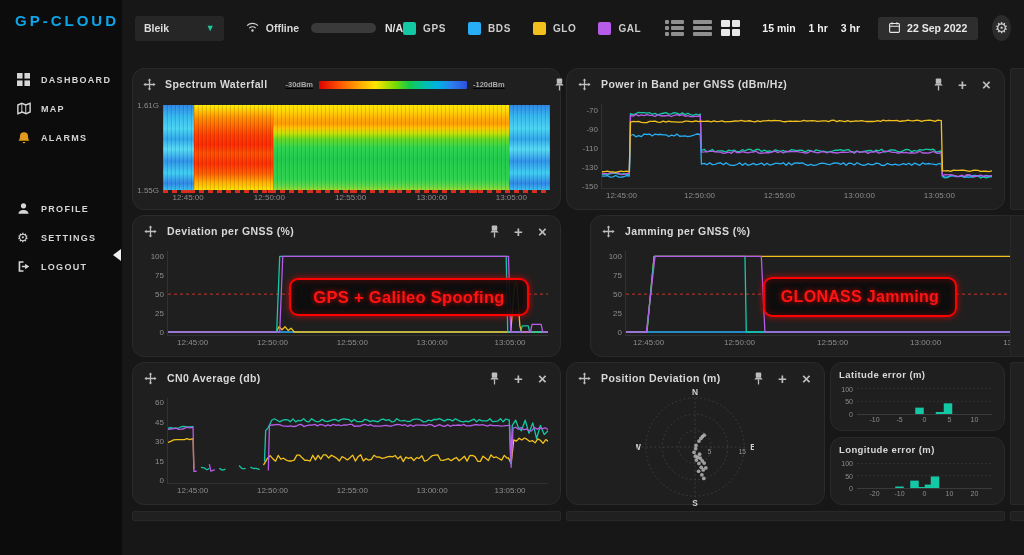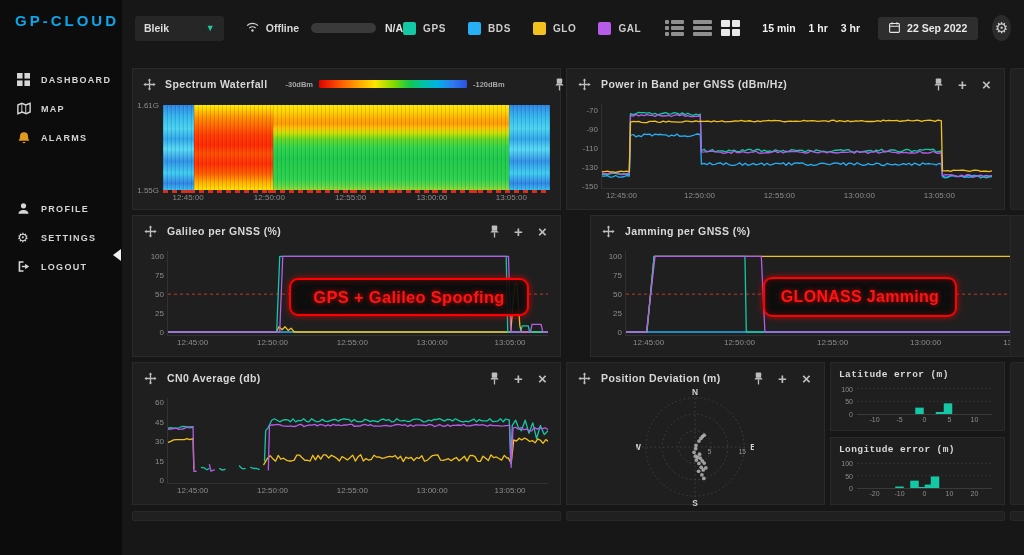--- a/index.html
+++ b/index.html
@@ -41,27 +41,27 @@
   .ranges{display:flex;align-items:center;gap:13px;margin-left:22px;color:#f0f0f0;
     font-size:10.5px;font-weight:bold;white-space:nowrap;}
   .ranges span{cursor:pointer;}
   .datebtn{margin-left:18px;height:23px;background:#2e2e2e;border-radius:3px;display:flex;align-items:center;
     gap:7px;padding:0 11px;color:#e8e8e8;font-size:10.5px;font-weight:bold;cursor:pointer;white-space:nowrap;}
   .gearbtn{margin-left:14px;margin-right:13px;width:26px;height:26px;border-radius:50%;background:#2b2b2b;
     color:#cfcfcf;display:flex;align-items:center;justify-content:center;font-size:15px;cursor:pointer;
     font-family:"DejaVu Sans",sans-serif;}
 
   
-  .panel{position:absolute;background:#1f1f1f;border:1px solid #2a2a2a;border-radius:0;}
+  .panel{position:absolute;background:#1f1f1f;border:1px solid #2a2a2a;border-radius:12px;}
   .phead{height:30px;display:flex;align-items:center;padding:0 10px;gap:9px;}
   .ptitle{color:#d8d8d8;font-size:10.5px;font-weight:bold;letter-spacing:.4px;white-space:nowrap;}
   .phead .spacer{flex:1;}
   .hic{width:15px;height:15px;display:flex;align-items:center;justify-content:center;color:#bdbdbd;cursor:pointer;}
   .hic.txt{font-size:15px;line-height:15px;font-weight:bold;}
-  .cbar{display:flex;align-items:center;gap:6px;margin-right:40px;}
+  .cbar{display:flex;align-items:flex-end;gap:6px;margin-right:40px;text-decoration:underline;}
   .cbar .lbl{color:#a8a8a8;font-size:7.5px;font-weight:bold;}
   .cbar .grad{width:148px;height:8px;border-radius:1px;
     background:linear-gradient(90deg,#dd0000 0%,#ff5500 14%,#ffa000 26%,#ffe400 38%,#7ddc00 51%,#16c94b 61%,#00c2a8 71%,#00b2e2 80%,#2d7cf0 90%,#2c50dc 100%);}
 
   .chart{position:absolute;left:6px;right:8px;top:30px;bottom:4px;}
   .plot{position:absolute;left:28px;right:4px;top:5px;bottom:16px;}
   .plot.axes{border-left:1px solid #313131;border-bottom:1px solid #313131;}
   .plot svg{position:absolute;inset:0;width:100%;height:100%;}
   .ytick{position:absolute;right:calc(100% + 4px);transform:translateY(-50%);color:#8d8d8d;font-size:8px;white-space:nowrap;}
   .xtick{position:absolute;top:calc(100% + 3px);transform:translateX(-50%);color:#8d8d8d;font-size:8px;white-space:nowrap;}
@@ -73,21 +73,21 @@
     background:repeating-linear-gradient(90deg,rgba(0,0,0,.12) 0 1px,rgba(255,255,255,.05) 1px 2px,transparent 2px 4px);}
   .wf-blue{background:linear-gradient(180deg,#2f86e6 0%,#35b9ee 14%,#49d4f2 28%,#2fa6ea 40%,#55daf4 52%,#2f92e8 66%,#3ecdf1 80%,#2f86e6 92%,#38bdee 100%);}
   .wf-jam{background:linear-gradient(180deg,#ffee00 0%,#ffc300 7%,#ff8e00 15%,#ff6400 25%,#ff3a00 36%,#ff2a00 47%,#ff4d00 57%,#ff2e00 69%,#ff5e00 81%,#ffae00 91%,#ffe200 100%);}
   .wf-clean{background:linear-gradient(180deg,#ffe800 0%,#ffd200 8%,#ffab00 16%,#ff9c00 22%,#ffc200 27%,#c8e000 33%,#67d822 40%,#2ed44d 50%,#1ec94c 63%,#26cf4a 76%,#2bd24e 87%,#5cd747 95%,#93dc2c 100%);}
   .wfticks{position:absolute;left:0;right:0;bottom:-3px;height:3px;opacity:.95;
     background:repeating-linear-gradient(90deg,#e03020 0 5px,transparent 5px 9px),
                repeating-linear-gradient(90deg,transparent 0 23px,#e03020 23px 27px,transparent 27px 41px);}
 
   
   .mini .ptitle{font-size:9.5px;}
-  .mini .phead{height:19px;padding:4px 8px 0 8px;font-family:Liberation Mono, monospace;}
+  .mini .phead{height:19px;padding:4px 8px 0 8px;}
   .mini .chart{top:20px;left:4px;right:6px;bottom:2px;}
   .mini .plot{left:22px;right:6px;top:3px;bottom:13px;border-bottom:1px solid #3a3a3a;}
   .mini .ytick{font-size:7px;}
   .mini .xtick{font-size:7px;top:calc(100% + 2px);}
 
   
   .polarwrap{position:absolute;inset:0;display:flex;align-items:center;justify-content:center;}
   .polarwrap svg{width:118px;height:118px;}
 
   
@@ -325,21 +325,21 @@
       </div>
   </div>
 
   <div class="panel" style="left:132px;top:215px;width:429px;height:142px;">
     <div class="phead">
       <span class="hic">
         <svg width="13" height="13" viewBox="0 0 16 16">
             <path fill="#bdbdbd" d="M8 0.5 L10.2 3.2 H8.8 V7.2 H12.8 V5.8 L15.5 8 L12.8 10.2 V8.8 H8.8 V12.8 H10.2 L8 15.5 L5.8 12.8 H7.2 V8.8 H3.2 V10.2 L0.5 8 L3.2 5.8 V7.2 H7.2 V3.2 H5.8 Z"></path>
           </svg>
       </span>
-      <span class="ptitle">Galileo per GNSS (%)</span>
+      <span class="ptitle">Deviation per GNSS (%)</span>
       <span class="spacer"></span>
       <span class="hic">
           <svg width="11" height="13" viewBox="0 0 12 14">
             <rect x="3" y="0.5" width="6" height="5" rx="1" fill="#bdbdbd"></rect>
             <path d="M1.5 8h9L8.6 5.5H3.4z" fill="#bdbdbd"></path>
             <rect x="5.3" y="8" width="1.4" height="5.5" fill="#bdbdbd"></rect>
           </svg>
         </span>
       <span class="hic txt">+</span>
       <span class="hic txt">×</span>

